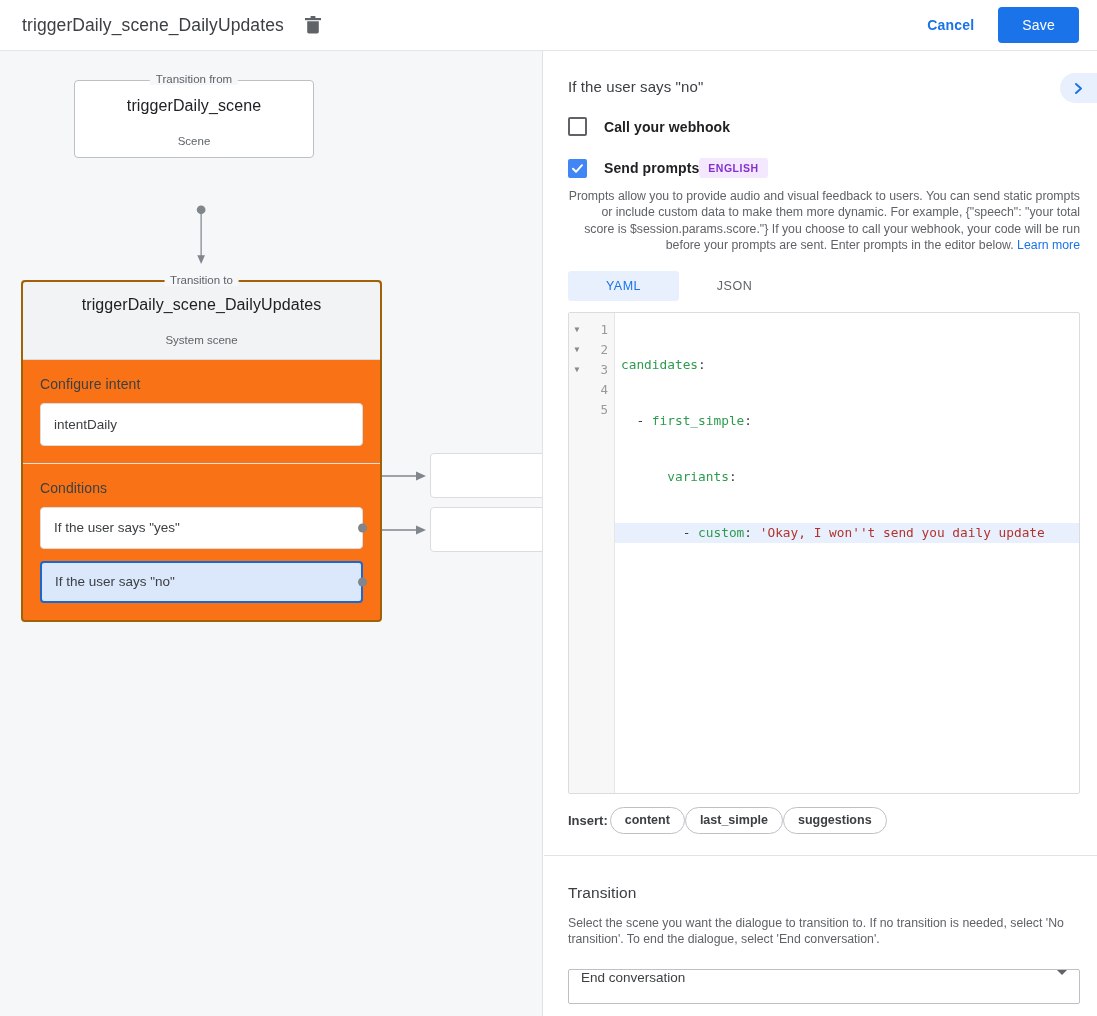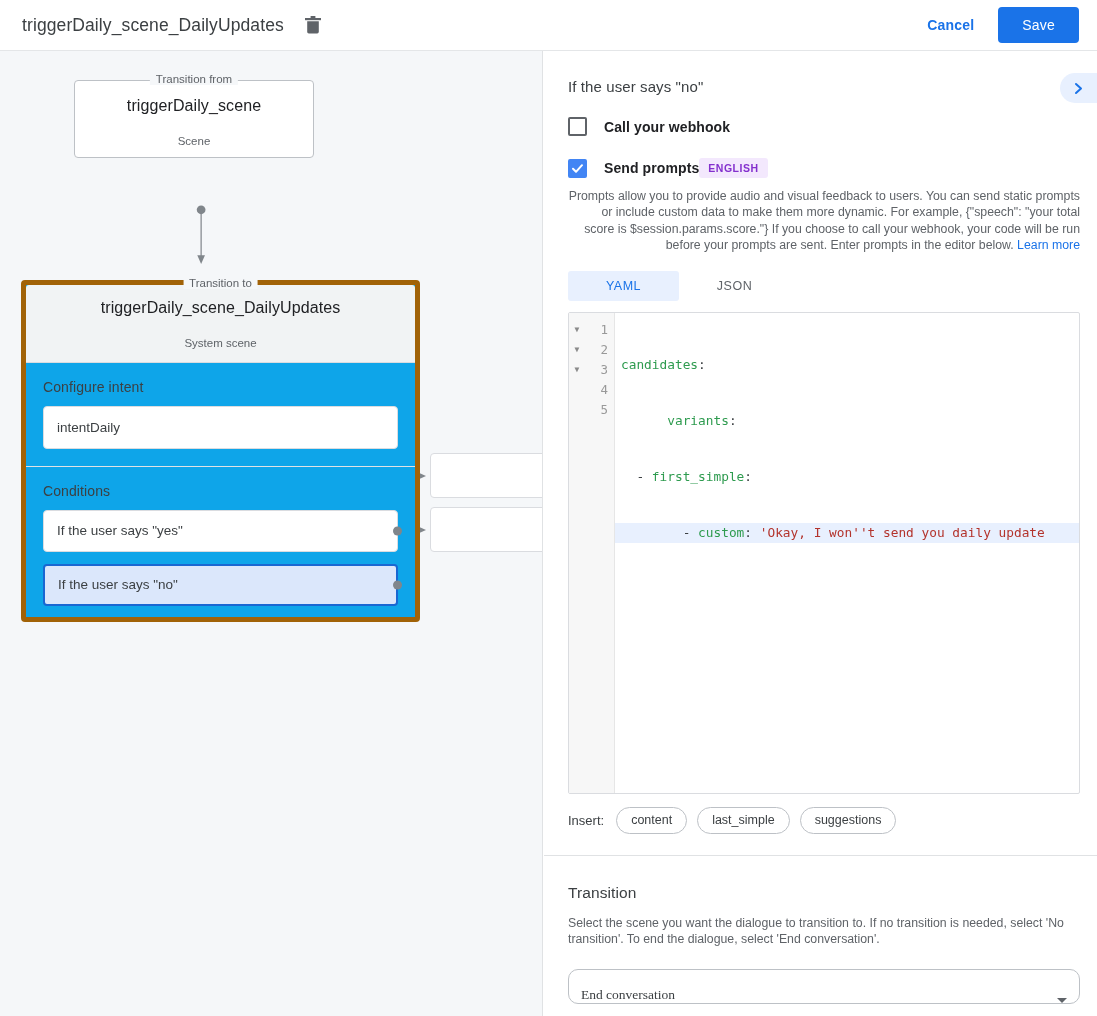--- a/index.html
+++ b/index.html
@@ -83,23 +83,23 @@
     text-align: center; font-size: 11.5px; color: #5f6368;
     margin-top: 20px;
   }
 
   
   .connector { position: absolute; left: 195px; top: 150px; width: 14px; height: 70px; }
 
   
   .node-to {
     position: absolute; left: 21px; top: 229px;
-    width: 399px; height: 342px;
-    background: #0ea5e9;
-    border: 5px solid #a16207;
+    width: 361px; height: 342px;
+    background: #f97316;
+    border: 2px solid #a16207;
     border-radius: 4px;
   }
   .node-to-head {
     background: #f1f3f4;
     border-bottom: 1px solid #dadce0;
     border-radius: 3px 3px 0 0;
     padding: 14px 0 13px;
   }
   .node-to-legend {
     position: absolute; top: -8px; left: 50%;
@@ -243,39 +243,39 @@
     font-size: 12.8px;
     padding-left: 6px;
     white-space: pre;
   }
   .cl.hl { background: #e8f0fe; }
   .y-key { color: #2e9b4f; }
   .y-punc { color: #3c4043; }
   .y-str { color: #b3332c; }
   .y-dash { color: #3c4043; }
 
-  .insert-row { display: flex; align-items: center; margin-top: 13px; gap: 10px; }
+  .insert-row { display: flex; align-items: center; margin-top: 13px; gap: 0; font-weight: bold; }
   .insert-label { font-size: 13px; color: #3c4043; margin-right: 2px; }
   .chip {
     border: 1px solid #bdc1c6; border-radius: 14px;
     height: 27px; line-height: 25px; padding: 0 14px;
     font-size: 12.5px; color: #3c4043; cursor: pointer;
     background: #ffffff;
   }
 
   .divider { margin-top: 21px; border-top: 1px solid #e0e2e4; }
 
   .t-title { font-size: 15.5px; color: #3c4043; margin-top: 28px; letter-spacing: .1px; }
   .t-desc { margin-top: 13px; font-size: 12.3px; color: #5f6368; line-height: 16.3px; width: 500px; }
   .select {
     margin-top: 21px; width: 512px; height: 35px;
-    border: 1px solid #bdc1c6; border-radius: 10px;
-    display: flex; align-items: flex-end;
+    border: 1px solid #bdc1c6; border-radius: 2px;
+    display: flex; align-items: flex-start;
     padding: 0 12px; font-size: 13.5px; color: #3c4043;
-    cursor: pointer; background: #ffffff; font-family: Liberation Serif, serif;
+    cursor: pointer; background: #ffffff;
   }
   .caret { margin-left: auto; width: 0; height: 0;
     border-left: 5px solid transparent; border-right: 5px solid transparent;
     border-top: 5px solid #5f6368; }
 </style>
 </head>
 <body>
 
 <div class="topbar">
   <div class="topbar-title">triggerDaily_scene_DailyUpdates</div>
@@ -394,22 +394,22 @@
             <span class="fold"></span>
             <span class="gl-num">4</span>
           </div>
         <div class="gl">
             <span class="fold"></span>
             <span class="gl-num">5</span>
           </div>
       </div>
       <div class="code">
         <div class="cl"><span class="y-punc"></span><span class="y-dash"></span><span class="y-key">candidates</span><span class="y-punc">:</span><span class="y-str"></span></div>
+        <div class="cl"><span class="y-punc">  </span><span class="y-dash">- </span><span class="y-key">first_simple</span><span class="y-punc">:</span><span class="y-str"></span></div>
         <div class="cl"><span class="y-punc">      </span><span class="y-dash"></span><span class="y-key">variants</span><span class="y-punc">:</span><span class="y-str"></span></div>
-        <div class="cl"><span class="y-punc">  </span><span class="y-dash">- </span><span class="y-key">first_simple</span><span class="y-punc">:</span><span class="y-str"></span></div>
         <div class="cl hl"><span class="y-punc">        </span><span class="y-dash">- </span><span class="y-key">custom</span><span class="y-punc">: </span><span class="y-str">'Okay, I won''t send you daily update</span></div>
         <div class="cl"><span></span></div>
       </div>
     </div>
 
     <div class="insert-row">
       <div class="insert-label">Insert:</div>
       <div class="chip">content</div>
       <div class="chip">last_simple</div>
       <div class="chip">suggestions</div>

